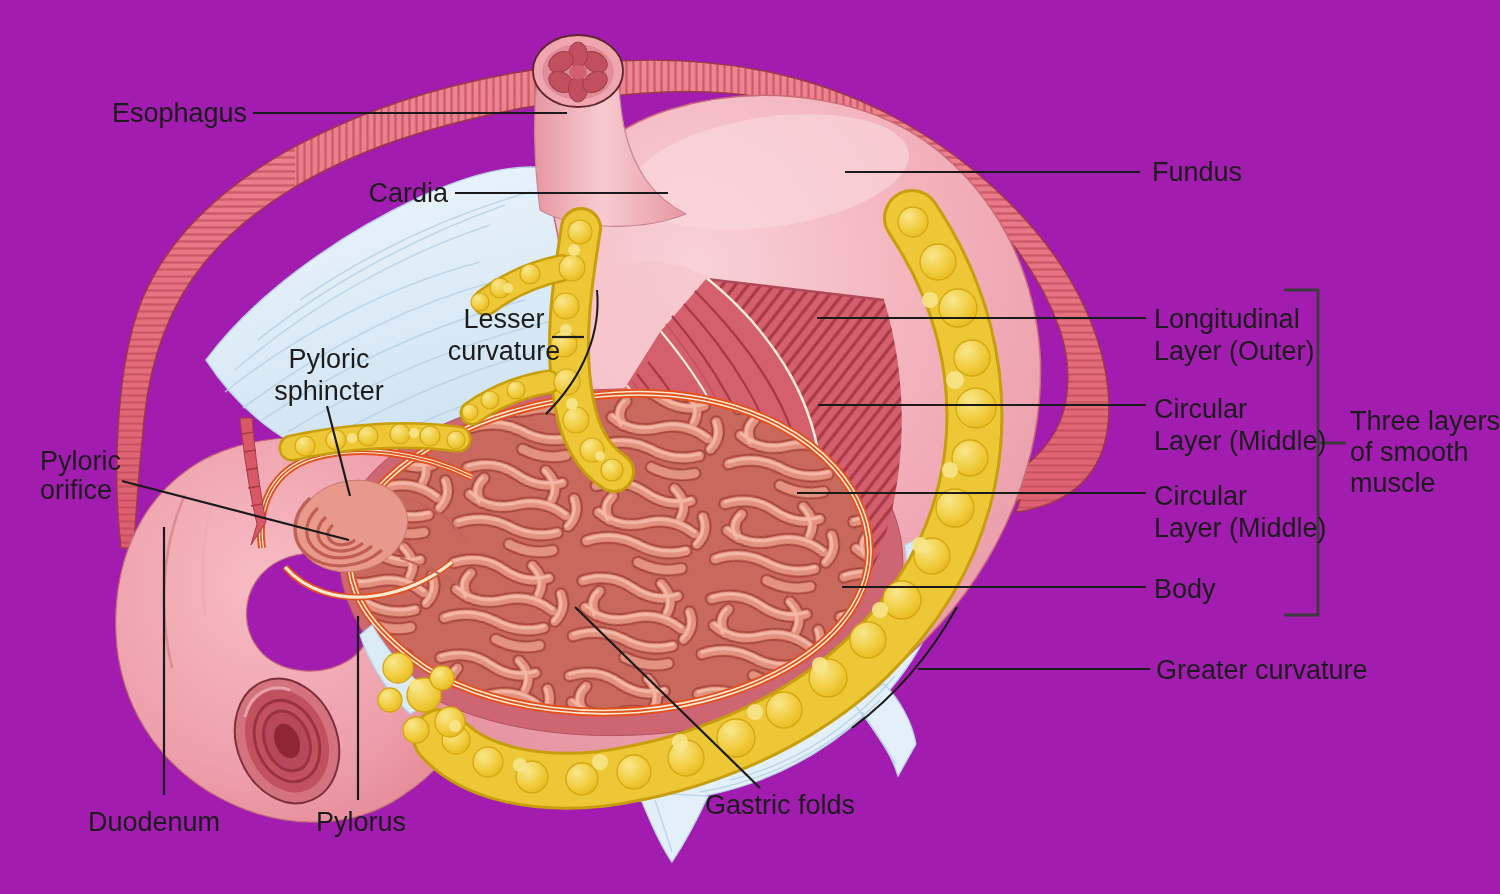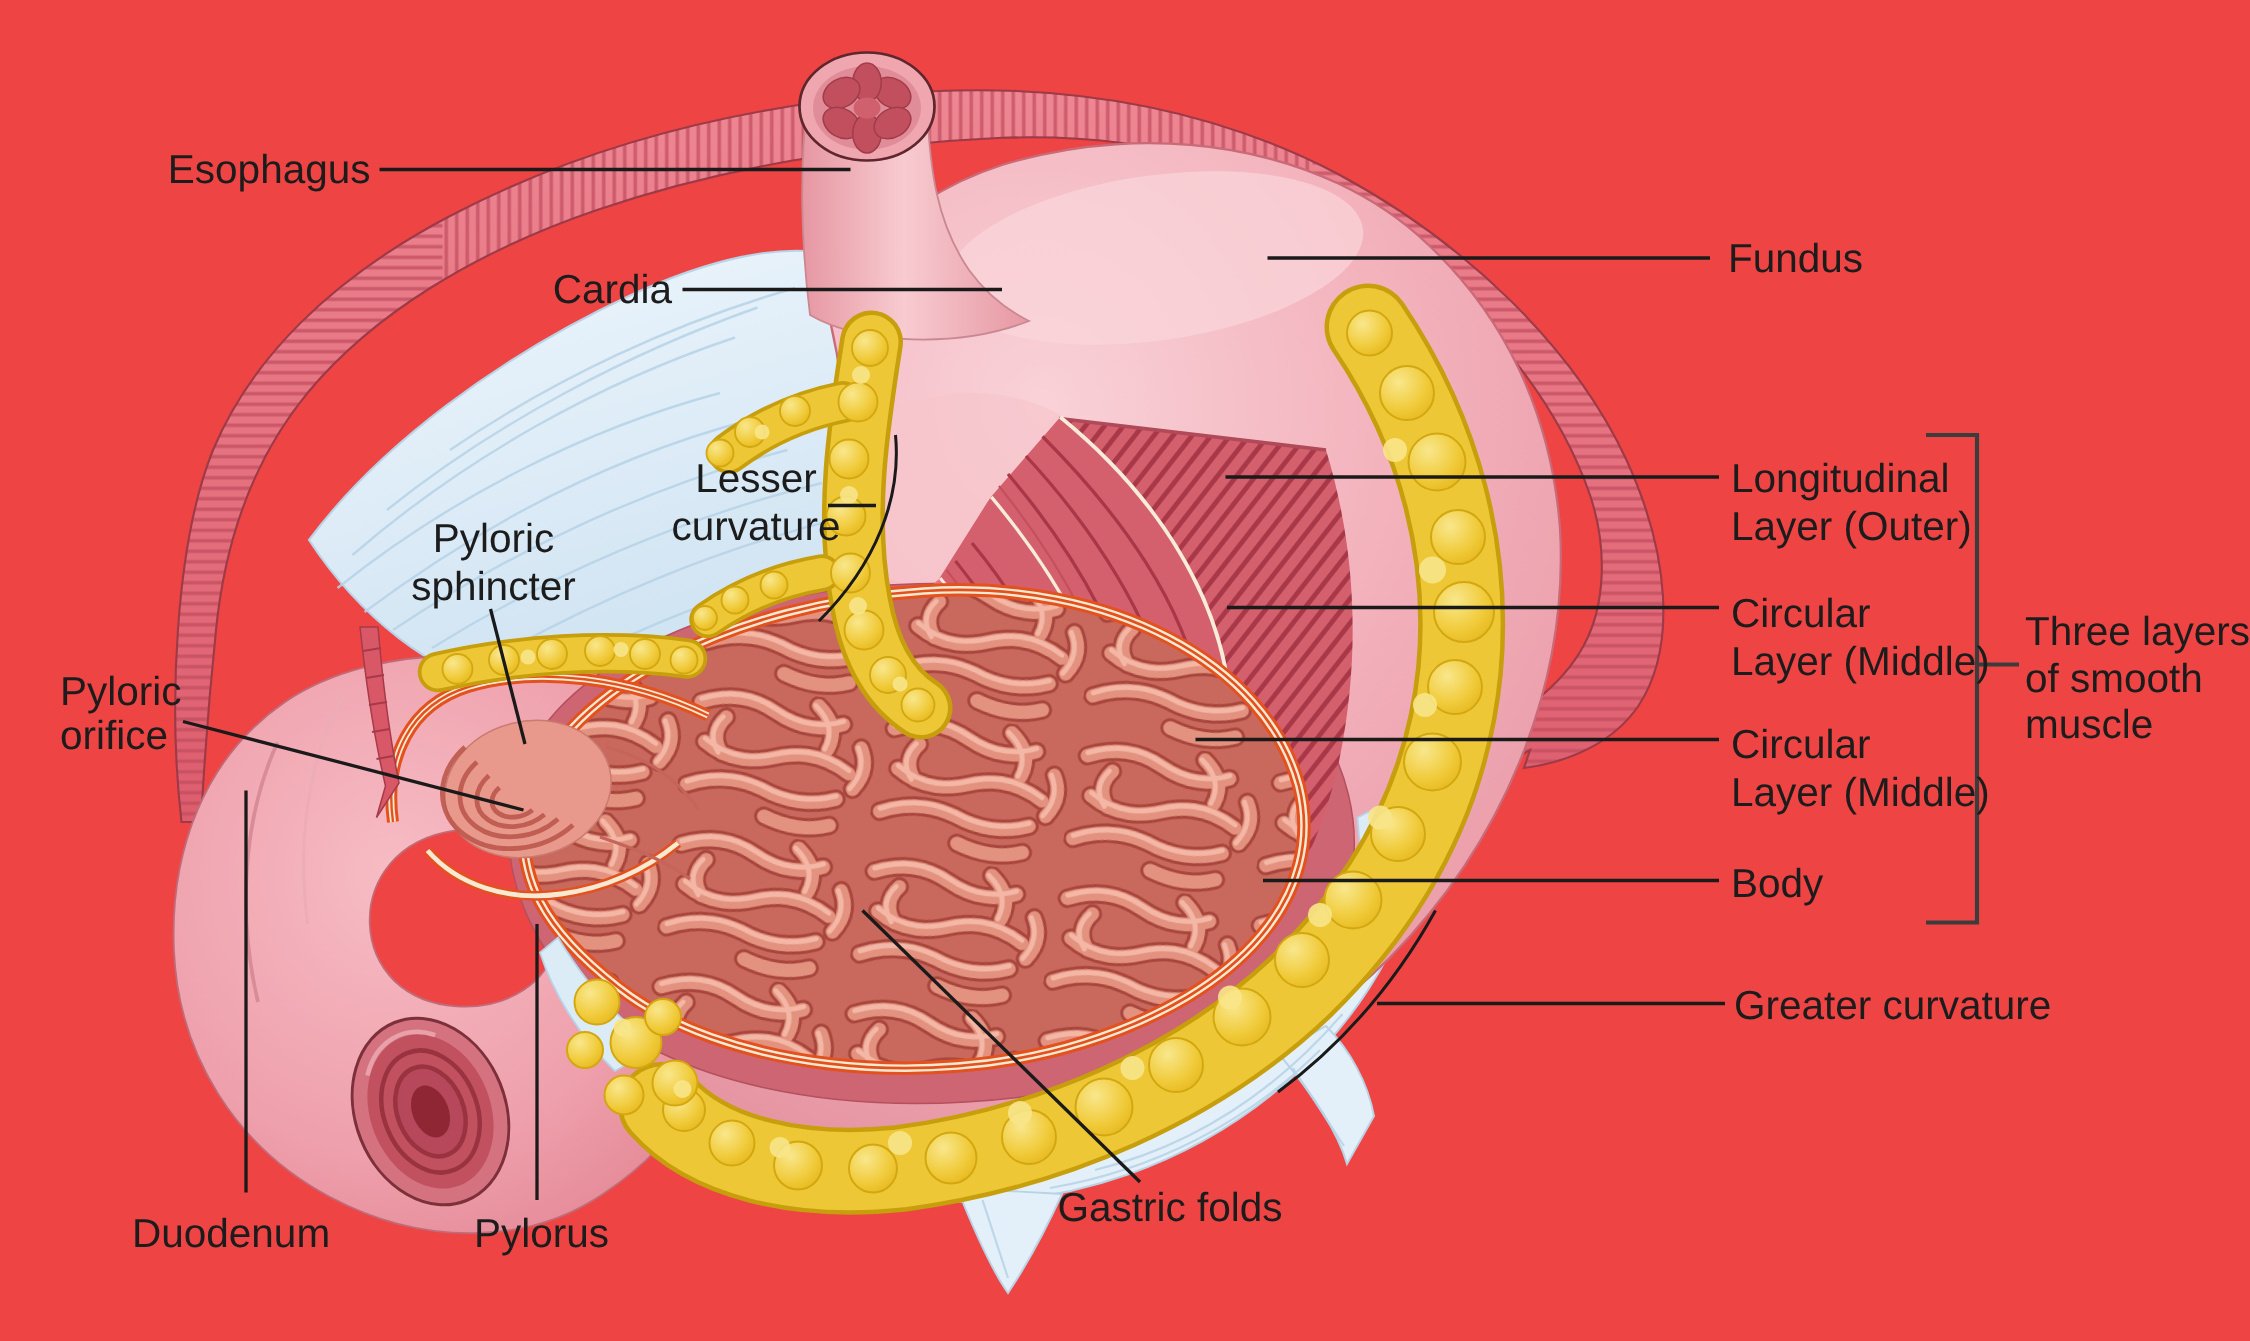--- a/index.html
+++ b/index.html
@@ -1,17 +1,17 @@
 <!DOCTYPE html>
 <html><head>
 <meta charset="utf-8">
 <style>
   html,body{margin:0;padding:0;background:#ffffff;}
   .stage{
-    position:relative;width:1500px;height:894px;background:#ef4444;overflow:hidden;
+    position:relative;width:1500px;height:894px;background:#a21caf;overflow:hidden;
     font-family:"Liberation Sans","DejaVu Sans",sans-serif;
   }
   svg{display:block;}
   text{
     font-family:"Liberation Sans","DejaVu Sans",sans-serif;
     font-size:27px;fill:#1c1c1c;
   }
   .leader{stroke:#1a1a1a;stroke-width:2.2;fill:none;}
   .arcline{stroke:#1a1a1a;stroke-width:2;fill:none;}
   .bracket{stroke:#3c3c3c;stroke-width:2.8;fill:none;}

